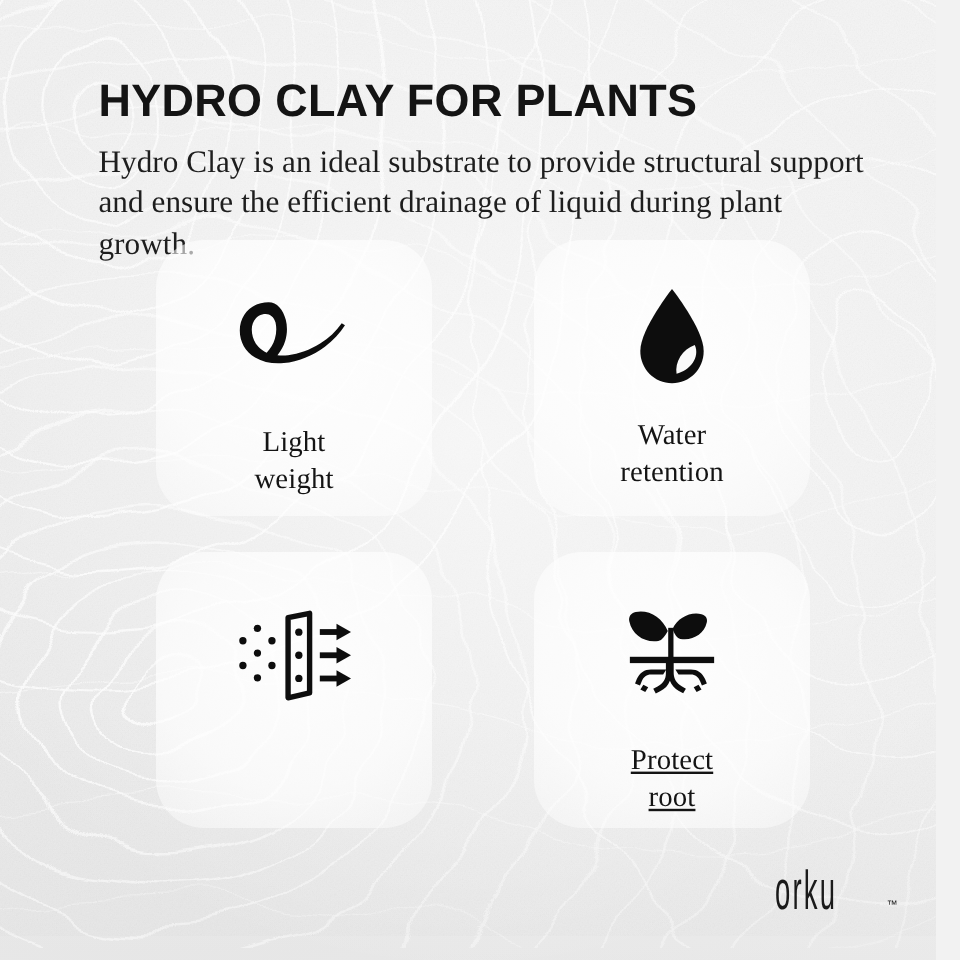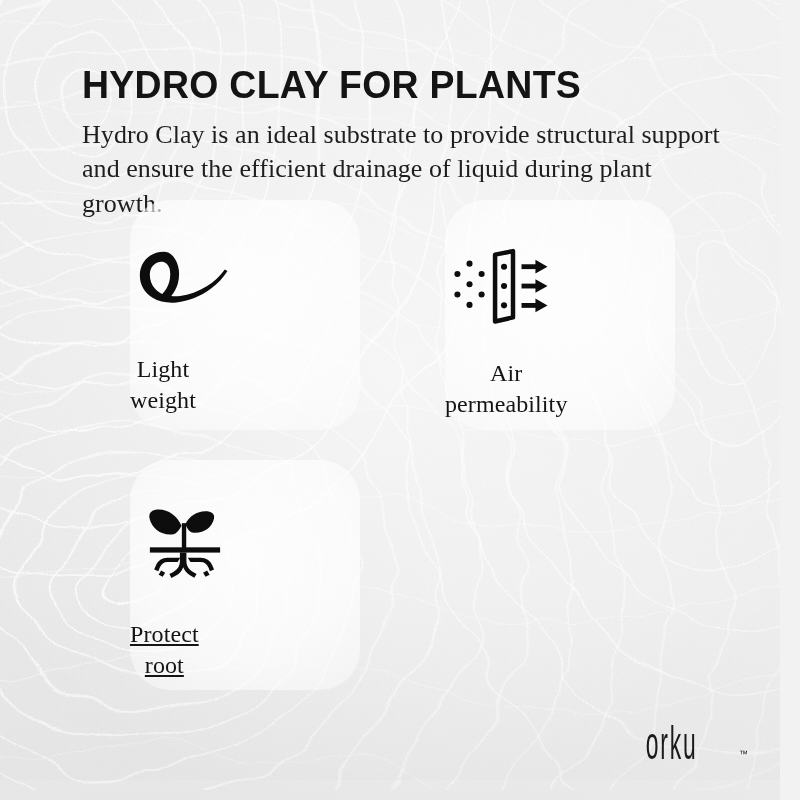--- a/index.html
+++ b/index.html
@@ -96,21 +96,21 @@
 
   .card {
     position: relative;
     width: 230px;
     height: 230px;
     border-radius: 40px;
     background:
       radial-gradient(ellipse 92% 86% at 50% 42%, rgba(255,255,255,0.88) 0%, rgba(255,255,255,0.70) 52%, rgba(255,255,255,0.42) 80%, rgba(255,255,255,0.18) 100%);
     display: flex;
     flex-direction: column;
-    align-items: flex-start;
+    align-items: center;
     justify-content: flex-start;
     box-sizing: border-box;
     padding-top: 36px;
   }
 
   .card-icon {
     width: 110px;
     height: 92px;
     display: flex;
     align-items: center;
@@ -302,20 +302,42 @@
             C 23.0 41.2 20.9 35.6 20.9 29.6
             C 20.9 21.4 26.5 15.2 33.9 15.2
             C 37.9 15.2 41.3 17.9 42.9 23.0
             Z"></path>
         </svg>
       </div>
       <div class="card-label">Light
 weight</div>
     </div>
 
+    <div class="card card-water">
+      <div class="card-icon">
+        <svg viewBox="0 0 80 100" width="66" height="83" aria-hidden="true">
+          <path fill="#0d0d0d" d="
+            M 40 2
+            C 40 2 8 42.5 8 64.5
+            C 8 83.0 22.3 97.0 40 97.0
+            C 57.7 97.0 72 83.0 72 64.5
+            C 72 42.5 40 2 40 2
+            Z"></path>
+          <path fill="#fafafa" d="
+            M 63.0 58.5
+            C 57.0 60.6 51.8 64.6 48.4 70.0
+            C 45.0 75.4 43.7 81.6 44.6 87.5
+            C 51.2 85.8 57.1 82.0 61.0 76.4
+            C 64.6 71.2 65.8 64.6 63.0 58.5
+            Z"></path>
+        </svg>
+      </div>
+      <div class="card-label">Water
+retention</div>
+    </div>
 
     <div class="card card-air">
       <div class="card-icon">
         <svg viewBox="0 0 116 88" width="104" height="79" aria-hidden="true">
           <g fill="#0d0d0d">
 
             <circle cx="10.5" cy="30.0" r="3.4"></circle>
             <circle cx="10.5" cy="53.0" r="3.4"></circle>
             <circle cx="24.0" cy="18.5" r="3.4"></circle>
             <circle cx="24.0" cy="41.5" r="3.4"></circle>
@@ -340,22 +362,20 @@
               <rect x="82.0" y="40.8" width="17.5" height="5.4"></rect>
               <path d="M 97.5 35.9 L 111.0 43.5 L 97.5 51.1 Z"></path>
             </g>
             <g>
               <rect x="82.0" y="62.4" width="17.5" height="5.4"></rect>
               <path d="M 97.5 57.5 L 111.0 65.1 L 97.5 72.7 Z"></path>
             </g>
           </g>
         </svg>
       </div>
-      <div class="card-label">Air
-permeability</div>
     </div>
 
     <div class="card card-root">
       <div class="card-icon">
         <svg viewBox="0 0 100 90" width="88" height="79" aria-hidden="true">
           <g fill="#0d0d0d">
 
             <path d="
               M 46.0 26.0
               C 40.5 13.0 28.0 5.5 15.5 8.0

